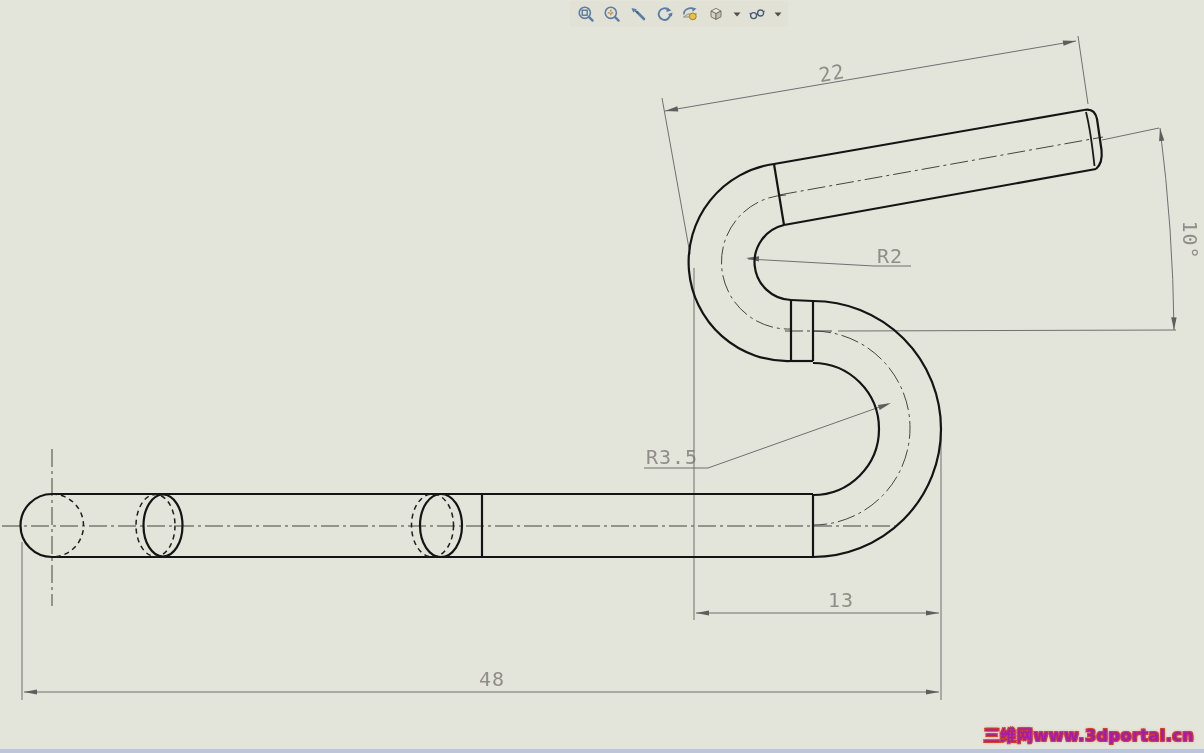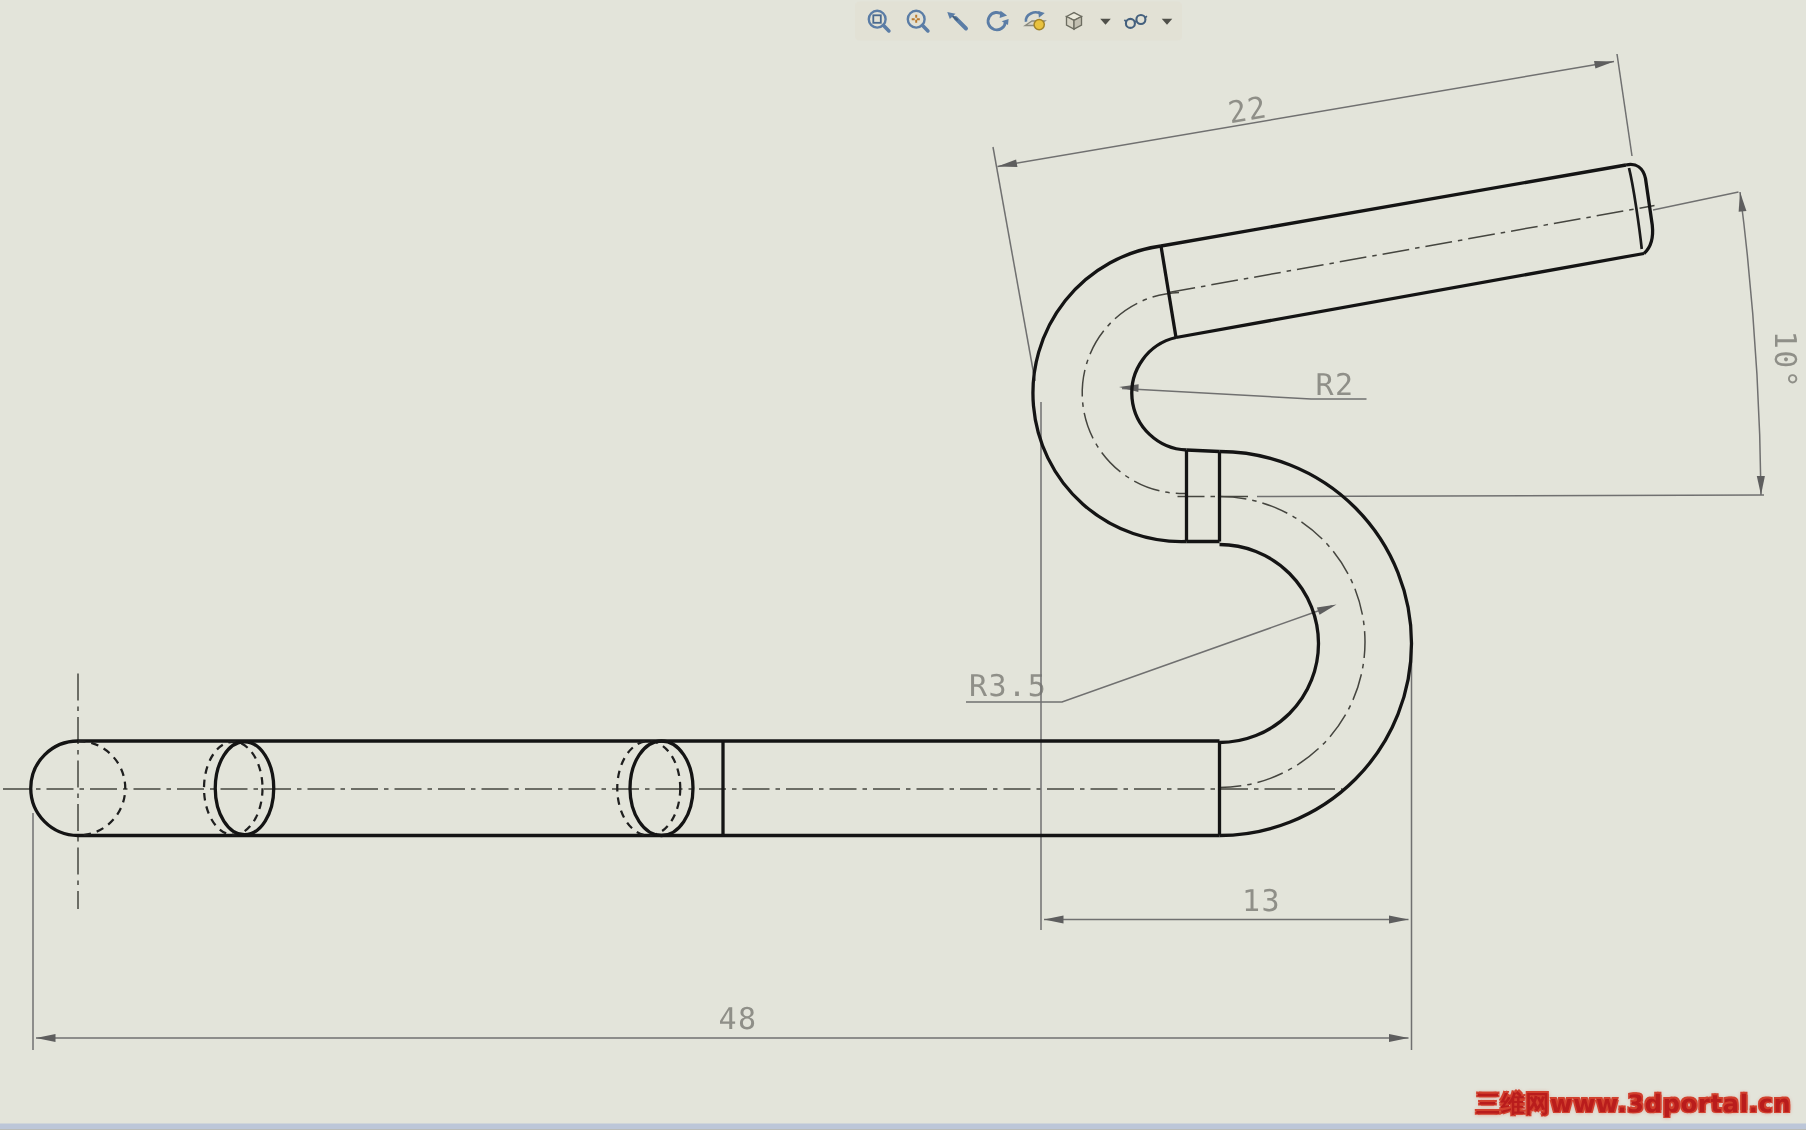--- a/index.html
+++ b/index.html
@@ -28,21 +28,21 @@
     padding:1px 6px;border-radius:3px;
     background:rgba(226,222,210,0.55);
   }
   .hud .tool{width:20px;height:20px;display:flex;align-items:center;justify-content:center;cursor:pointer;}
   .hud .caret{width:9px;height:20px;display:flex;align-items:center;justify-content:center;cursor:pointer;}
   
   .watermark{
     position:absolute;left:984px;top:726px;
     font-family:"DejaVu Sans", sans-serif;
     font-size:16px;font-weight:bold;letter-spacing:0.5px;
-    color:#b91c1c;
+    color:#a21caf;
     text-shadow:
       -1px -1px 0 #d2402e, 1px -1px 0 #d2402e,
       -1px  1px 0 #d2402e, 1px  1px 0 #d2402e,
        0 0 3px rgba(210,64,46,.85);
     white-space:nowrap;
   }
   .bottom-strip{
     position:absolute;left:0;bottom:0;width:1204px;height:4px;
     background:#bcc6d8;
   }

